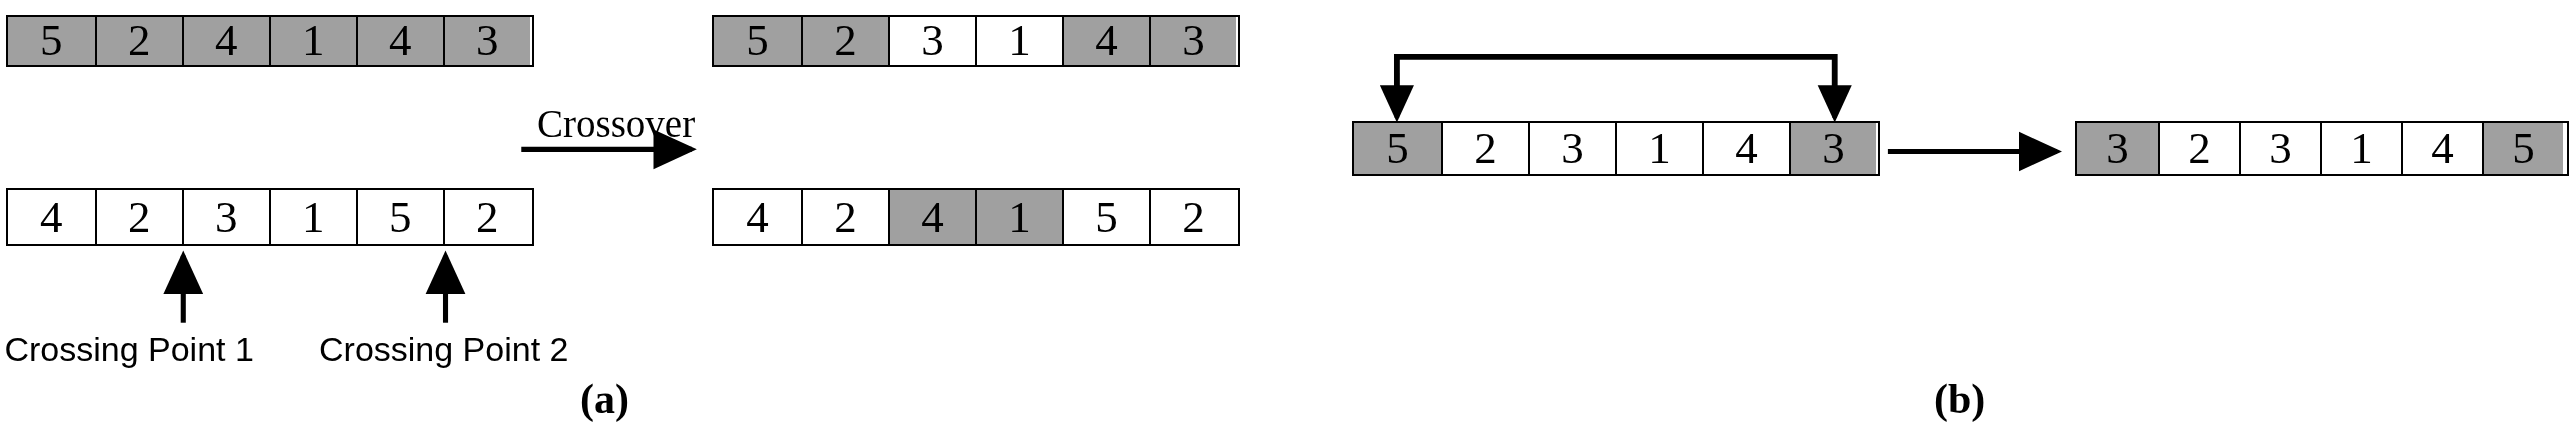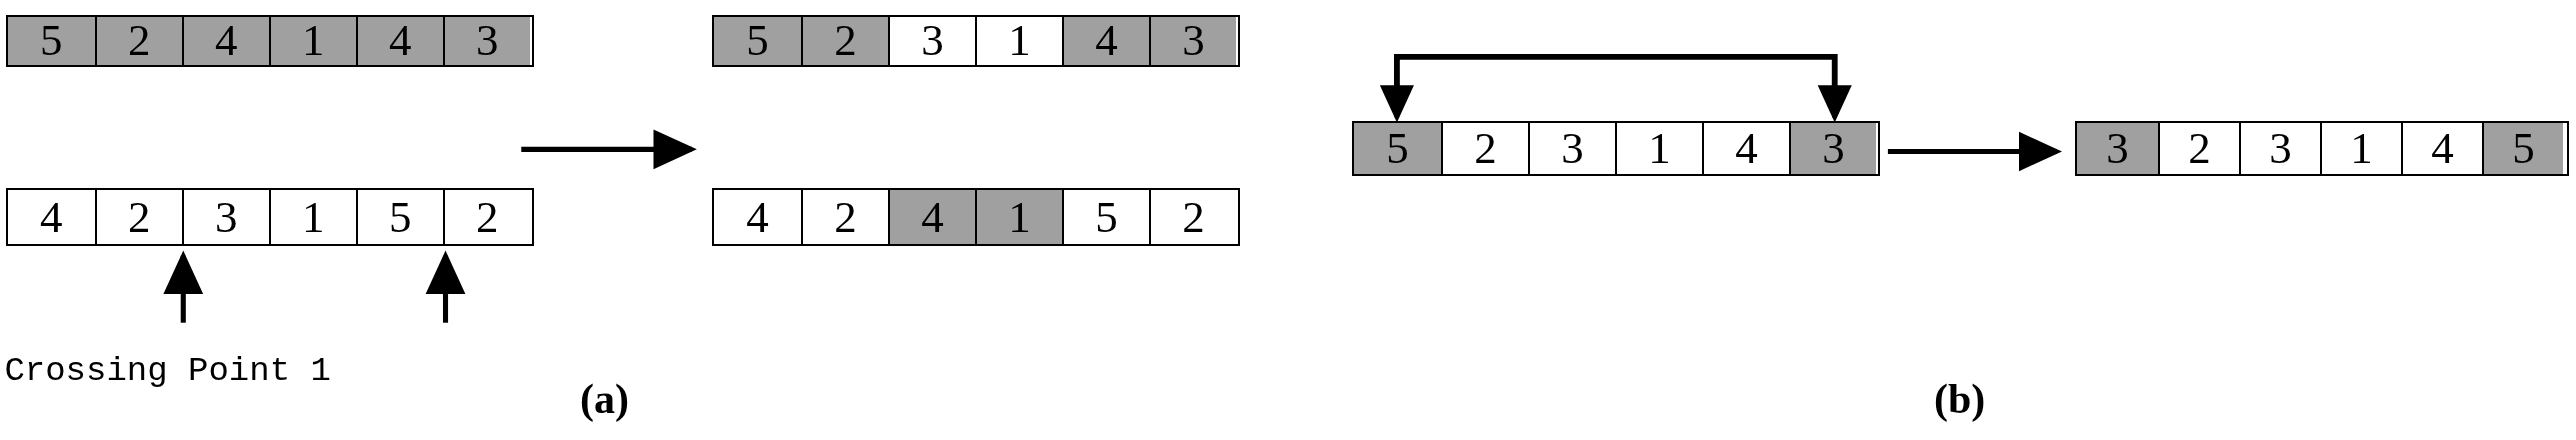--- a/index.html
+++ b/index.html
@@ -49,22 +49,21 @@
     font-size: 39px;
     line-height: 1;
     white-space: nowrap;
     font-family: "Liberation Serif", "DejaVu Serif", serif;
   }
   .cp-label {
     position: absolute;
     font-size: 34px;
     line-height: 1;
     white-space: nowrap;
-    font-family: Liberation Mono, monospace;
-    margin-top: 22px;
+    font-family: Liberation Sans, sans-serif;
   }
   .panel-caption {
     position: absolute;
     font-size: 42px;
     font-weight: bold;
     line-height: 1;
     white-space: nowrap;
     font-family: "Liberation Serif", "DejaVu Serif", serif;
   }
 
@@ -112,22 +111,24 @@
 
   <div class="chromosome" style="left:712px; top:188px; width:528px; height:58px;">
     <div class="gene white" style="width:87px;">4</div>
     <div class="gene white" style="width:87px;">2</div>
     <div class="gene gray" style="width:87px;">4</div>
     <div class="gene gray" style="width:87px;">1</div>
     <div class="gene white" style="width:87px;">5</div>
     <div class="gene white" style="width:87px;">2</div>
   </div>
 
+  <div class="op-label" style="left:537px; top:104px;">Crossover</div>
 
   <div class="cp-label" style="left:4.4px; top:332px;">Crossing Point 1</div>
+  <div class="cp-label" style="left:319px; top:332px;">Crossing Point 2</div>
 
   <div class="panel-caption" style="left:580px; top:378px;">(a)</div>
 
   <div class="chromosome" style="left:1352px; top:121px; width:528px; height:55px;">
     <div class="gene gray" style="width:87px;">5</div>
     <div class="gene white" style="width:87px;">2</div>
     <div class="gene white" style="width:87px;">3</div>
     <div class="gene white" style="width:87px;">1</div>
     <div class="gene white" style="width:87px;">4</div>
     <div class="gene gray" style="width:87px;">3</div>

